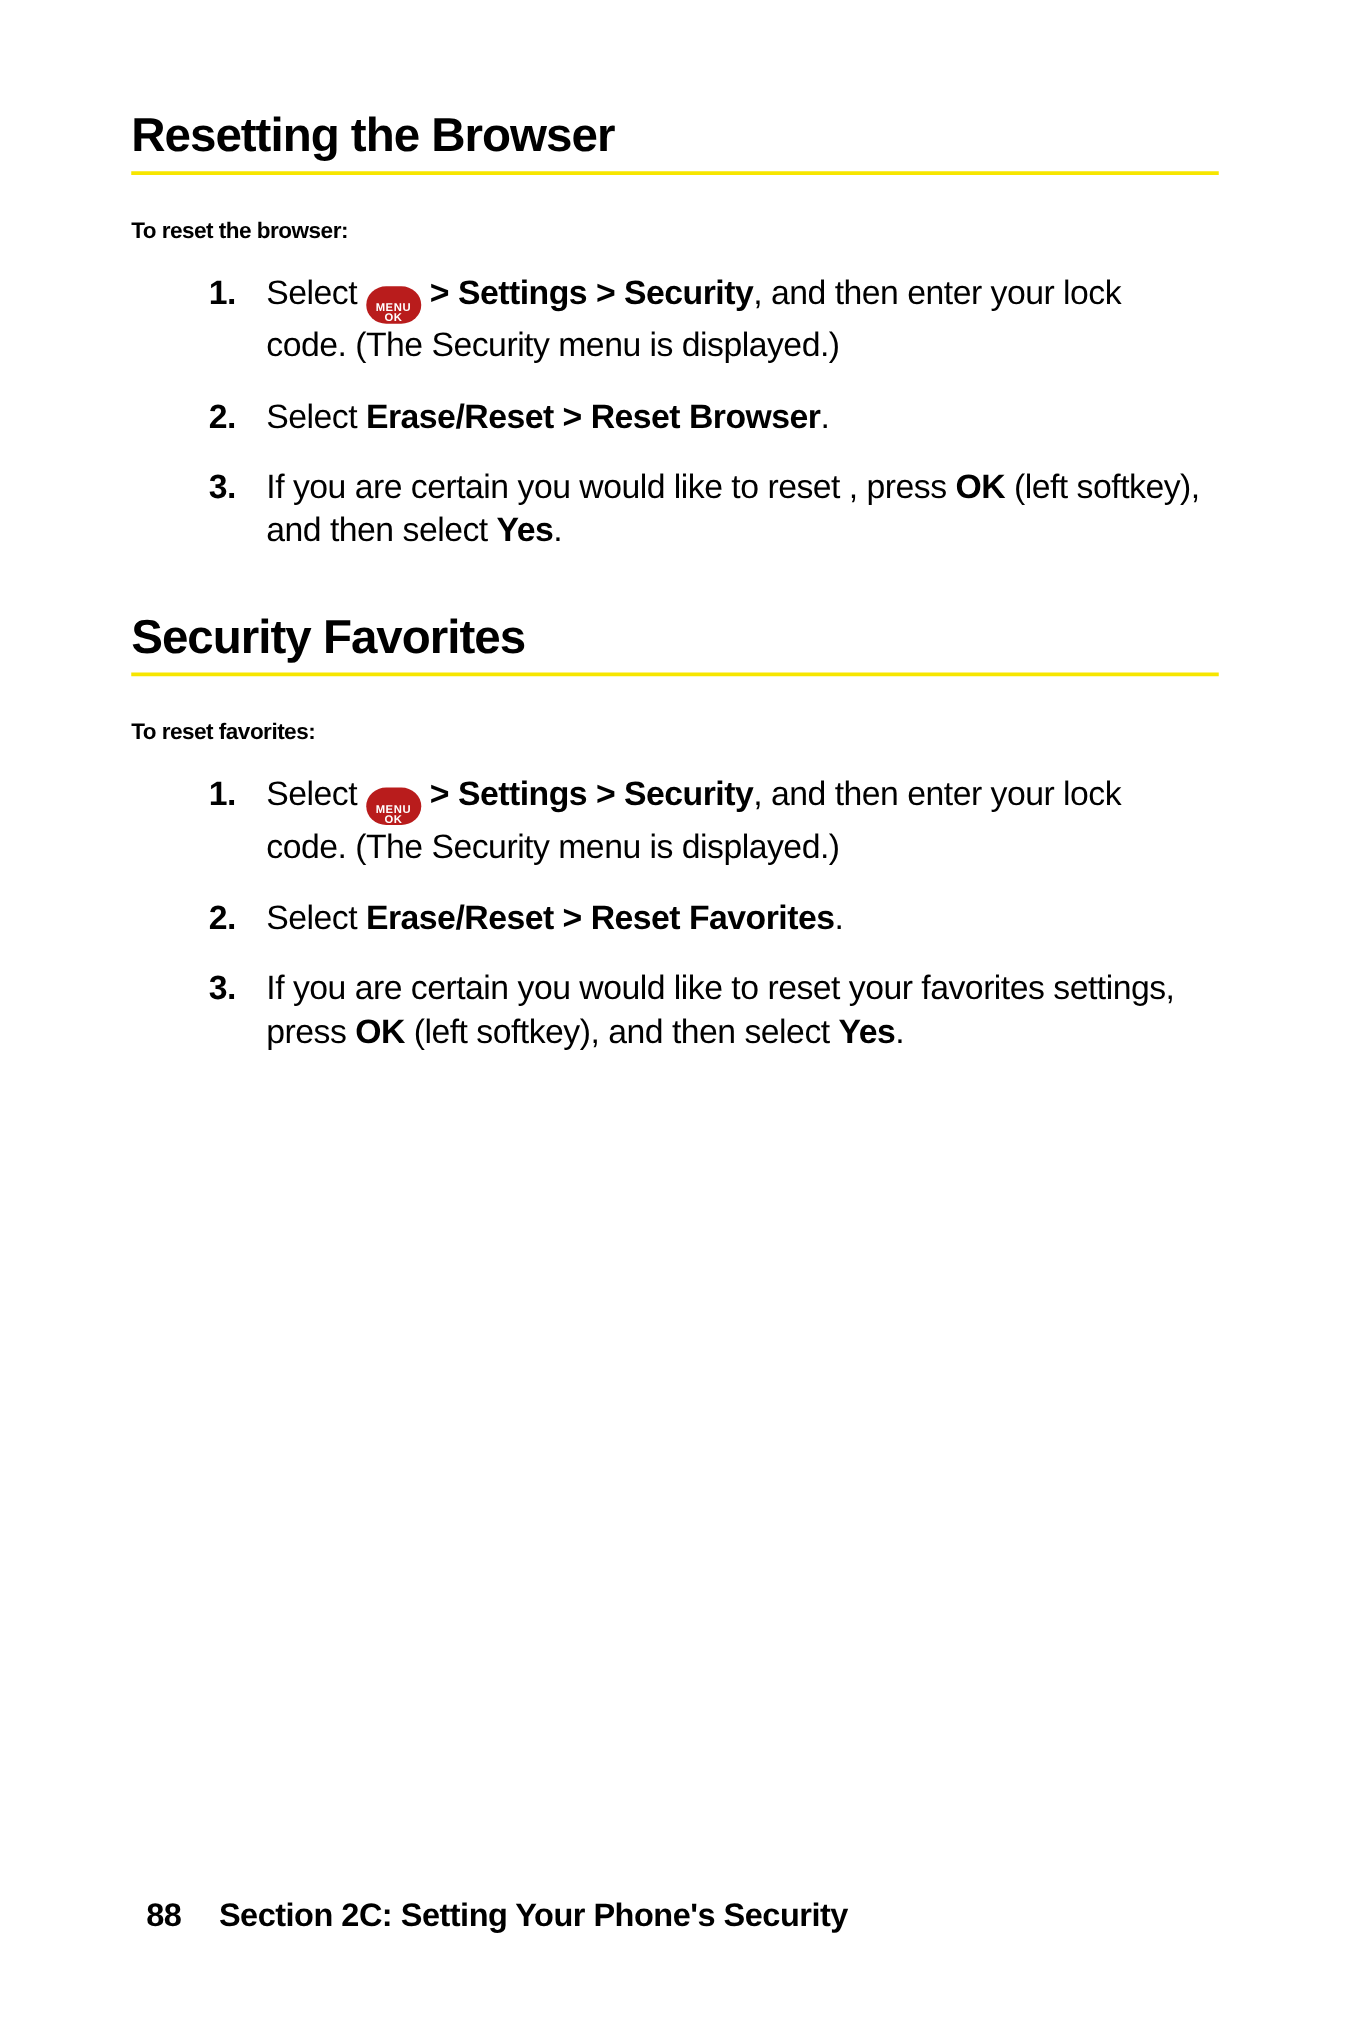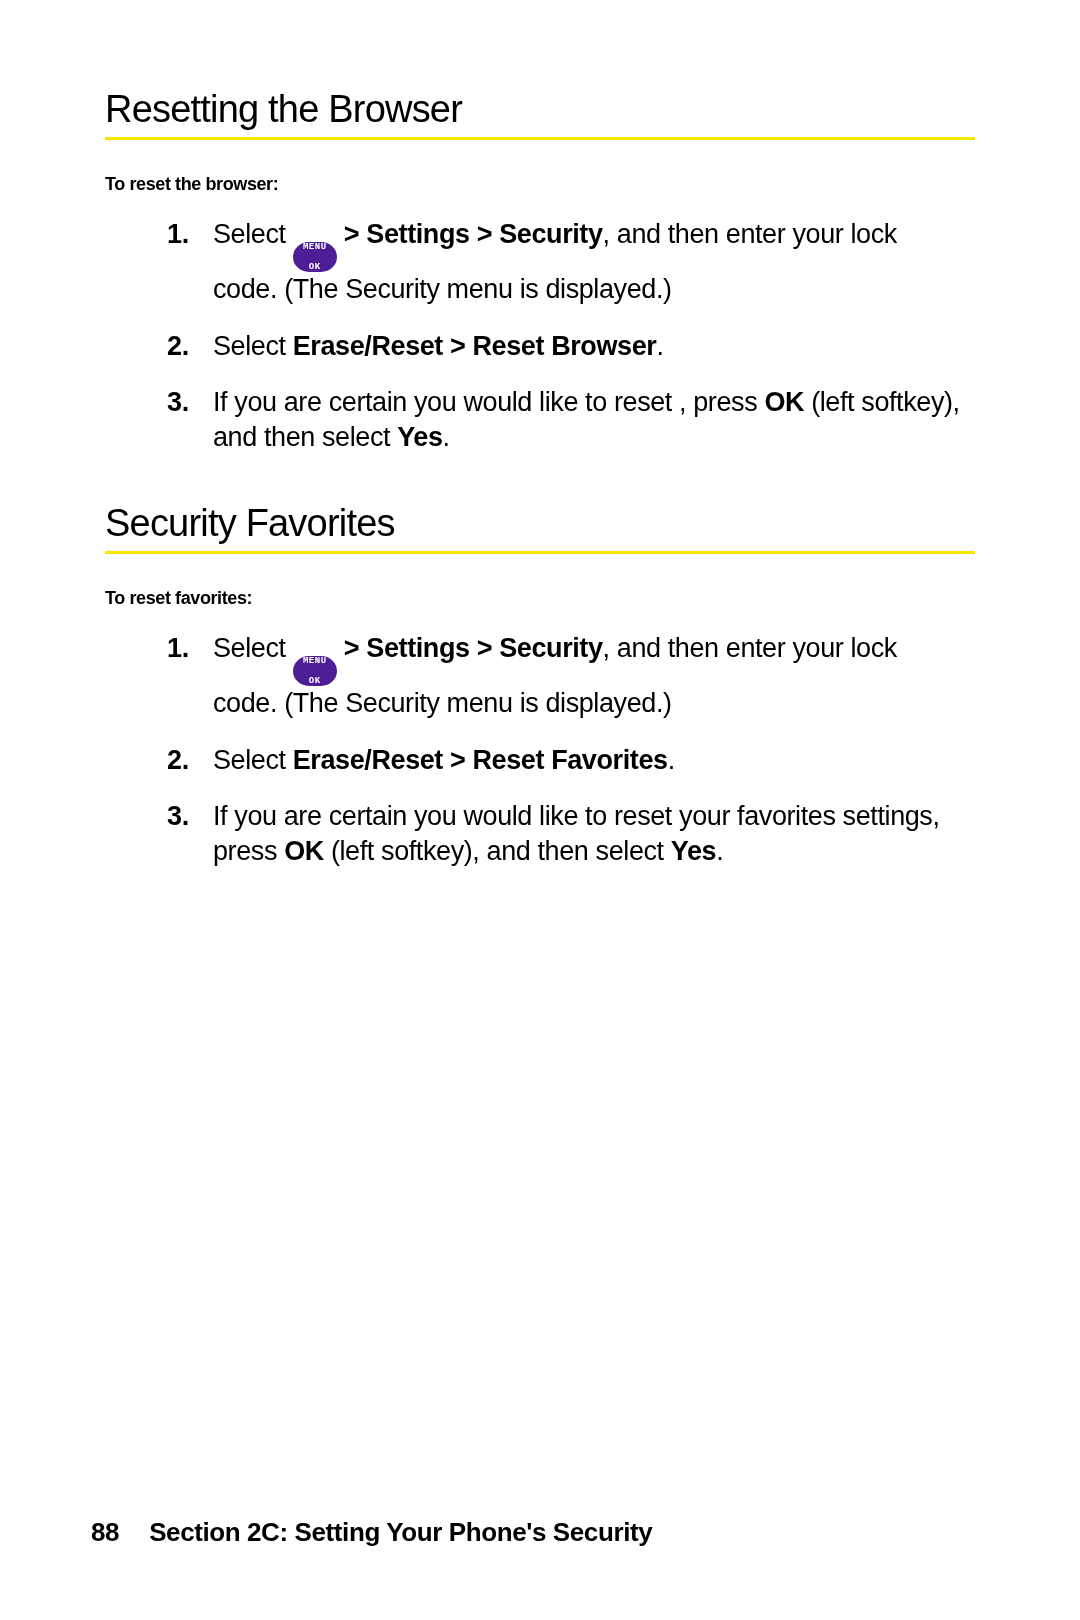--- a/index.html
+++ b/index.html
@@ -12,21 +12,21 @@
   .page {
     width: 1080px;
     height: 1620px;
     box-sizing: border-box;
     padding: 88px 105px 40px 105px;
     position: relative;
     letter-spacing: -0.3px;
   }
   h2.section-heading {
     font-size: 38px;
-    font-weight: 400;
+    font-weight: 700;
     margin: 0 0 6px 0;
     letter-spacing: -0.8px;
   }
   .rule {
     border: none;
     border-top: 3px solid #f7e600;
     margin: 0 0 34px 0;
   }
   p.body {
     font-size: 27px;
@@ -59,37 +59,36 @@
     content: counter(step) ".";
     font-weight: 700;
     position: absolute;
     left: 62px;
     top: 0;
   }
   .menu-ok-icon {
     display: inline-flex;
     flex-direction: column;
     align-items: center;
-    justify-content: space-between;
+    justify-content: flex-end;
     width: 44px;
     height: 30px;
-    background: #4c1d95;
+    background: #b91c1c;
     border-radius: 16px / 15px;
     color: #fff;
     vertical-align: -6px;
     line-height: 1;
     padding-top: 1px;
     box-sizing: border-box;
-    font-family: Liberation Mono, monospace;
   }
   .menu-ok-icon .line1 { font-size: 9px; font-weight: 700; letter-spacing: 0.5px; }
   .menu-ok-icon .line2 { font-size: 9px; font-weight: 700; letter-spacing: 0.5px; margin-top: -1px; }
   .footer {
     position: absolute;
-    left: 91px;
+    left: 117px;
     bottom: 72px;
     font-size: 26px;
     font-weight: 700;
     letter-spacing: -0.4px;
   }
   .footer .pagenum { margin-right: 30px; }
   b { font-weight: 700; text-align: right; }
 </style>
 </head>
 <body>

